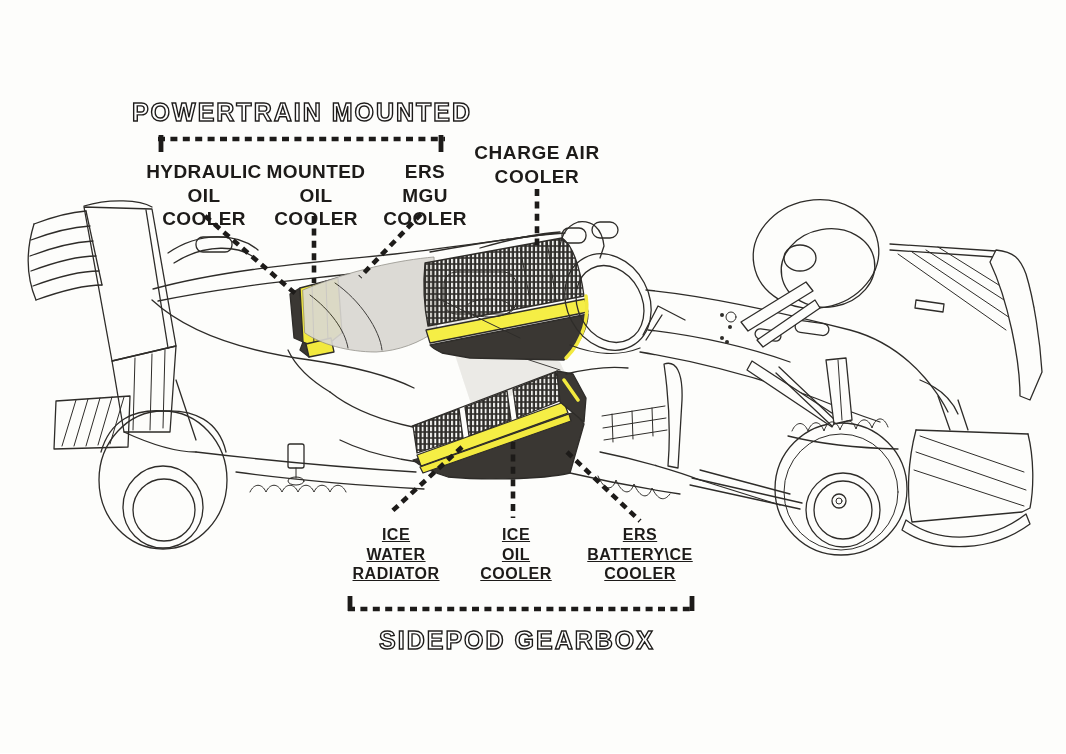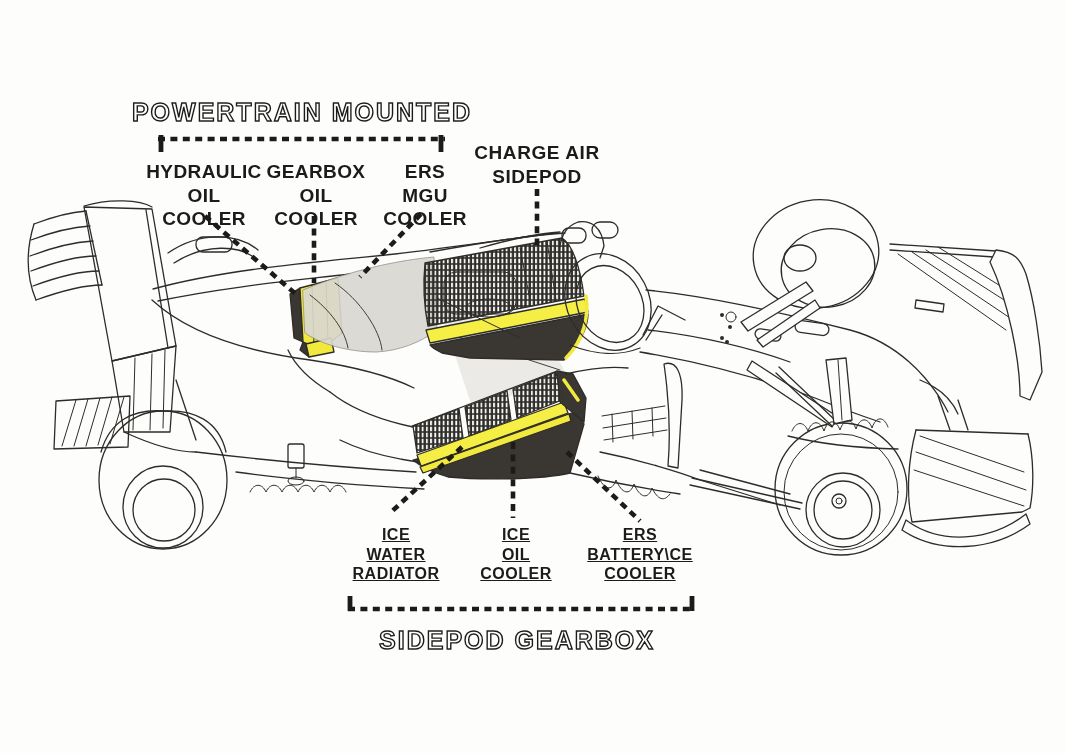--- a/index.html
+++ b/index.html
@@ -211,29 +211,29 @@
       <path class="dash" d="M348,609 L694,609"></path>
       <path class="tick" d="M350,596 L350,611 M692,596 L692,611"></path>
     </g>
   </svg>
 
   <div class="title" style="left:302px;top:98px;">POWERTRAIN MOUNTED</div>
 
   <div class="lbl lbl-sm" style="left:204px;top:160px;">HYDRAULIC
 OIL
 COOLER</div>
-  <div class="lbl lbl-sm" style="left:316px;top:160px;">GEARBOX
+  <div class="lbl lbl-sm" style="left:316px;top:160px;">MOUNTED
 OIL
 COOLER</div>
   <div class="lbl lbl-sm" style="left:425px;top:160px;">ERS
 MGU
 COOLER</div>
 
   <div class="lbl lbl-lg" style="left:537px;top:141px;">CHARGE AIR
-SIDEPOD</div>
+COOLER</div>
 
   <div class="lbl lbl-md" style="left:396px;top:525px;">ICE
 WATER
 RADIATOR</div>
   <div class="lbl lbl-md" style="left:516px;top:525px;">ICE
 OIL
 COOLER</div>
   <div class="lbl lbl-md" style="left:640px;top:525px;">ERS
 BATTERY\CE
 COOLER</div>

